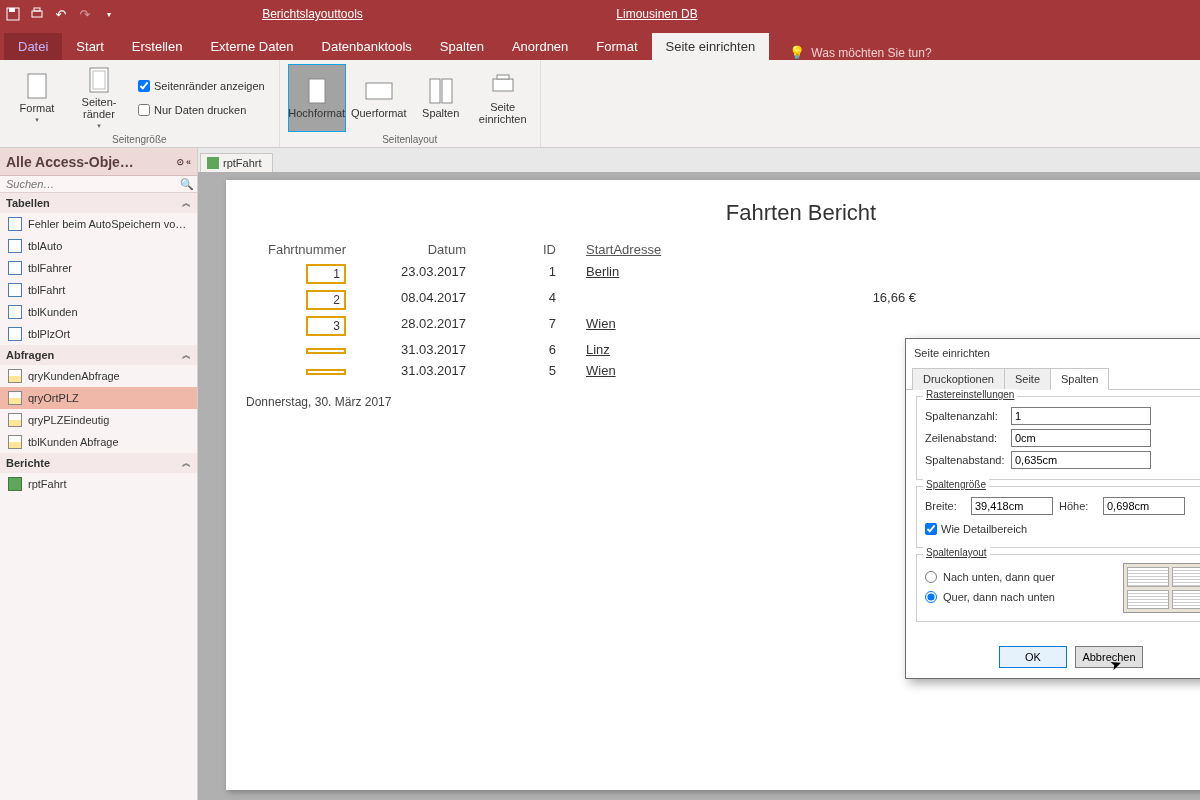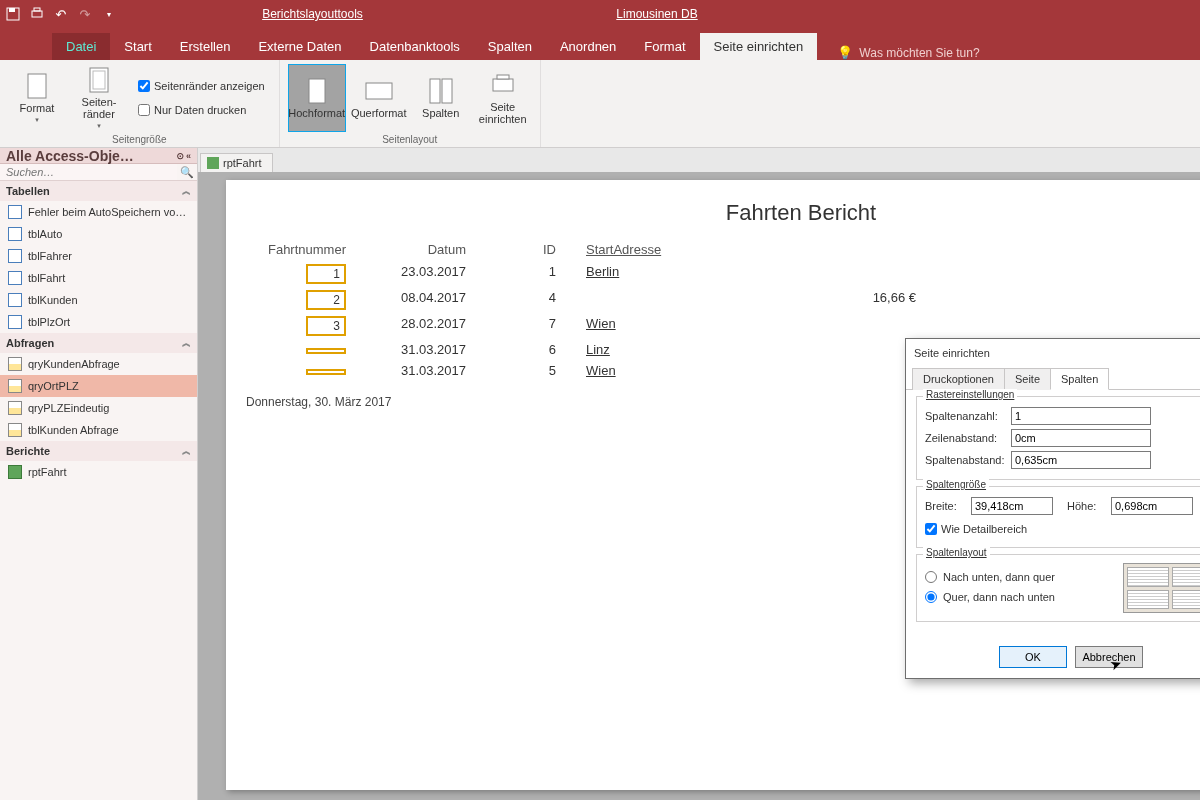--- a/index.html
+++ b/index.html
@@ -8,21 +8,21 @@
 
 .titlebar { height: 28px; background: #a4373a; color: #fff; display: flex; align-items: center; padding: 0 4px; font-size: 12px; }
 .titlebar .qat { display: flex; gap: 6px; align-items: center; }
 .titlebar .qat .qbtn { width: 18px; height: 18px; display: flex; align-items: center; justify-content: center; cursor: pointer; }
 .titlebar .center-area { flex: 1; display: flex; text-decoration: underline; }
 .titlebar .db-title { width: 300px; text-align: center; }
 .titlebar .contextual { flex: 1; text-align: center; }
 
 
 .menutabs { height: 32px; background: #a4373a; display: flex; align-items: flex-end; padding-left: 4px; }
-.menutabs .filetab { background: #8a2c2f; color: #5eead4; padding: 6px 14px; font-size: 13px; cursor: pointer; margin-left: 48px; }
+.menutabs .filetab { background: #8a2c2f; color: #c4b5fd; padding: 6px 14px; font-size: 13px; cursor: pointer; }
 .menutabs .tab { color: #fff; padding: 6px 14px; font-size: 13px; cursor: pointer; }
 .menutabs .tab.active { background: #f3f2f1; color: #333; }
 .menutabs .tell-me { display: flex; align-items: center; margin-left: 20px; color: #f0d0d0; font-size: 12px; gap: 6px; }
 .menutabs .tell-me .bulb { font-size: 13px; }
 
 
 .ribbon { height: 88px; background: #f3f2f1; border-bottom: 1px solid #d0cece; display: flex; }
 .ribgroup { border-right: 1px solid #e0dede; padding: 4px 8px 0 8px; display: flex; flex-direction: column; align-items: center; }
 .ribgroup .row { display: flex; gap: 4px; }
 .ribgroup .grplabel { font-size: 10px; color: #666; margin-top: auto; padding-bottom: 2px; text-align: center; width: 100%; }
@@ -31,21 +31,21 @@
 .bigbtn.split .caret { font-size: 7px; color: #666; }
 .bigbtn .ico { width: 28px; height: 28px; display: flex; align-items: center; justify-content: center; }
 .chkrow { display: flex; align-items: center; gap: 4px; height: 20px; font-size: 11px; }
 .chkrow input { width: 12px; height: 12px; }
 
 
 .body { display: flex; height: 652px; }
 
 
 .navpane { width: 198px; background: #f9f4f3; border-right: 1px solid #d0cece; display: flex; flex-direction: column; }
-.navhead { height: 16px; background: #eed9d9; display: flex; align-items: center; padding: 0 6px; font-size: 14px; font-weight: 600; color: #5a3d3d; border-bottom: 1px solid #d6bcbc; }
+.navhead { height: 28px; background: #eed9d9; display: flex; align-items: center; padding: 0 6px; font-size: 14px; font-weight: 600; color: #5a3d3d; border-bottom: 1px solid #d6bcbc; }
 .navhead .exp { margin-left: auto; display: flex; gap: 2px; }
 .navsearch { display: flex; border-bottom: 1px solid #e0d0d0; }
 .navsearch input { flex: 1; border: none; background: #fbf5f5; padding: 2px 6px; font-size: 11px; font-style: italic; color: #999; outline: none; }
 .navsearch .sbtn { width: 20px; display: flex; align-items: center; justify-content: center; font-size: 11px; color: #666; cursor: pointer; }
 .navgroup-h { height: 20px; display: flex; align-items: center; padding: 0 6px; font-size: 11px; font-weight: 600; background: #f4e8e8; cursor: pointer; }
 .navgroup-h .chev { margin-left: auto; font-size: 9px; color: #888; }
 .navitem { height: 22px; display: flex; align-items: center; padding: 0 8px; gap: 6px; font-size: 11px; cursor: pointer; }
 .navitem.selected { background: #f0b8a8; }
 .navitem .nico { width: 14px; height: 14px; display: inline-flex; }
 .ico-table { background: linear-gradient(#fff,#fff),linear-gradient(#4a7ebb,#4a7ebb); background-size: 100% 30%, 100% 100%; border: 1px solid #4a7ebb; }
@@ -80,21 +80,21 @@
 .dlg-tab { padding: 4px 10px; background: #f0efef; border: 1px solid #c8c6c6; border-bottom: none; margin-right: -1px; cursor: pointer; position: relative; top: 1px; }
 .dlg-tab.active { background: #fff; border-bottom: 1px solid #fff; }
 .dlg-body { padding: 6px 10px 10px 10px; }
 .fs { border: 1px solid #d0cece; margin-bottom: 6px; padding: 8px 8px 8px 8px; position: relative; }
 .fs .leg { position: absolute; top: -8px; left: 6px; background: #fff; padding: 0 3px; font-size: 10px; text-decoration: underline; }
 .frow { display: flex; align-items: center; gap: 6px; height: 22px; }
 .frow label { width: 80px; }
 .frow input[type=text] { height: 18px; border: 1px solid #7a7a7a; padding: 0 3px; font-size: 11px; }
 .frow.wide input { width: 140px; }
 .frow.pair input { width: 82px; }
-.frow.pair label.sec { width: 38px; margin-left: 8px; }
+.frow.pair label.sec { width: 38px; }
 .radio-row { display: flex; align-items: flex-end; gap: 6px; height: 20px; }
 .radio-row input { width: 12px; height: 12px; }
 .layout-preview { float: right; width: 94px; height: 50px; border: 1px solid #999; background: #e8e2d8; display: grid; grid-template-columns: 1fr 1fr; grid-template-rows: 1fr 1fr; gap: 3px; padding: 3px; }
 .layout-preview div { background: repeating-linear-gradient(#fff,#fff 2px,#ccc 2px,#ccc 3px); border: 1px solid #aaa; }
 .dlg-btns { display: flex; justify-content: center; gap: 8px; padding: 8px 0 10px; }
 .dlg-btns button { width: 68px; height: 22px; border: 1px solid #7a7a7a; background: #e1e1e1; cursor: pointer; font-size: 11px; }
 .dlg-btns button.primary { border: 1px solid #0078d7; background: #e5f1fb; }
 
 .cursor-arrow { position: absolute; left: 912px; top: 508px; font-size: 14px; color: #000; pointer-events: none; transform: rotate(-20deg); }
 svg { display: block; }

